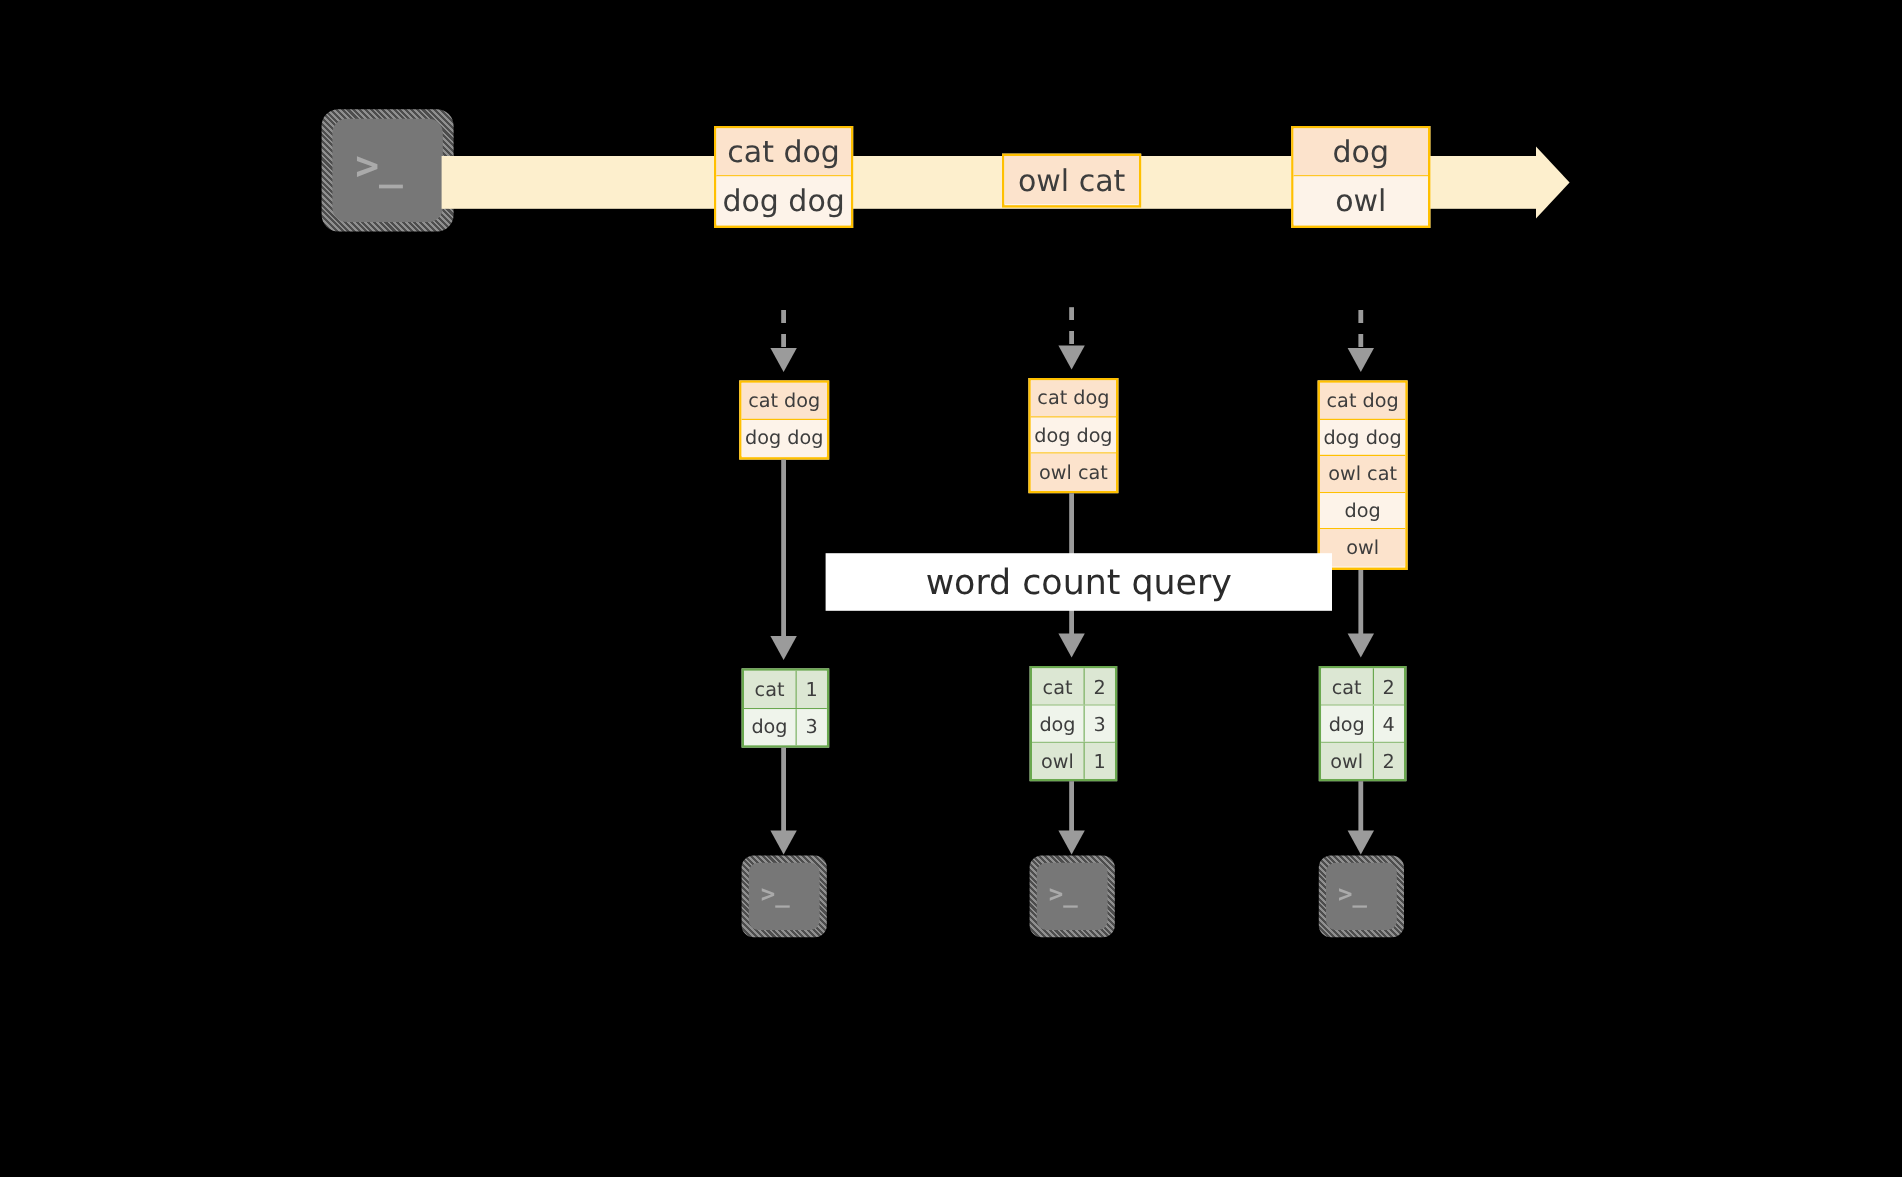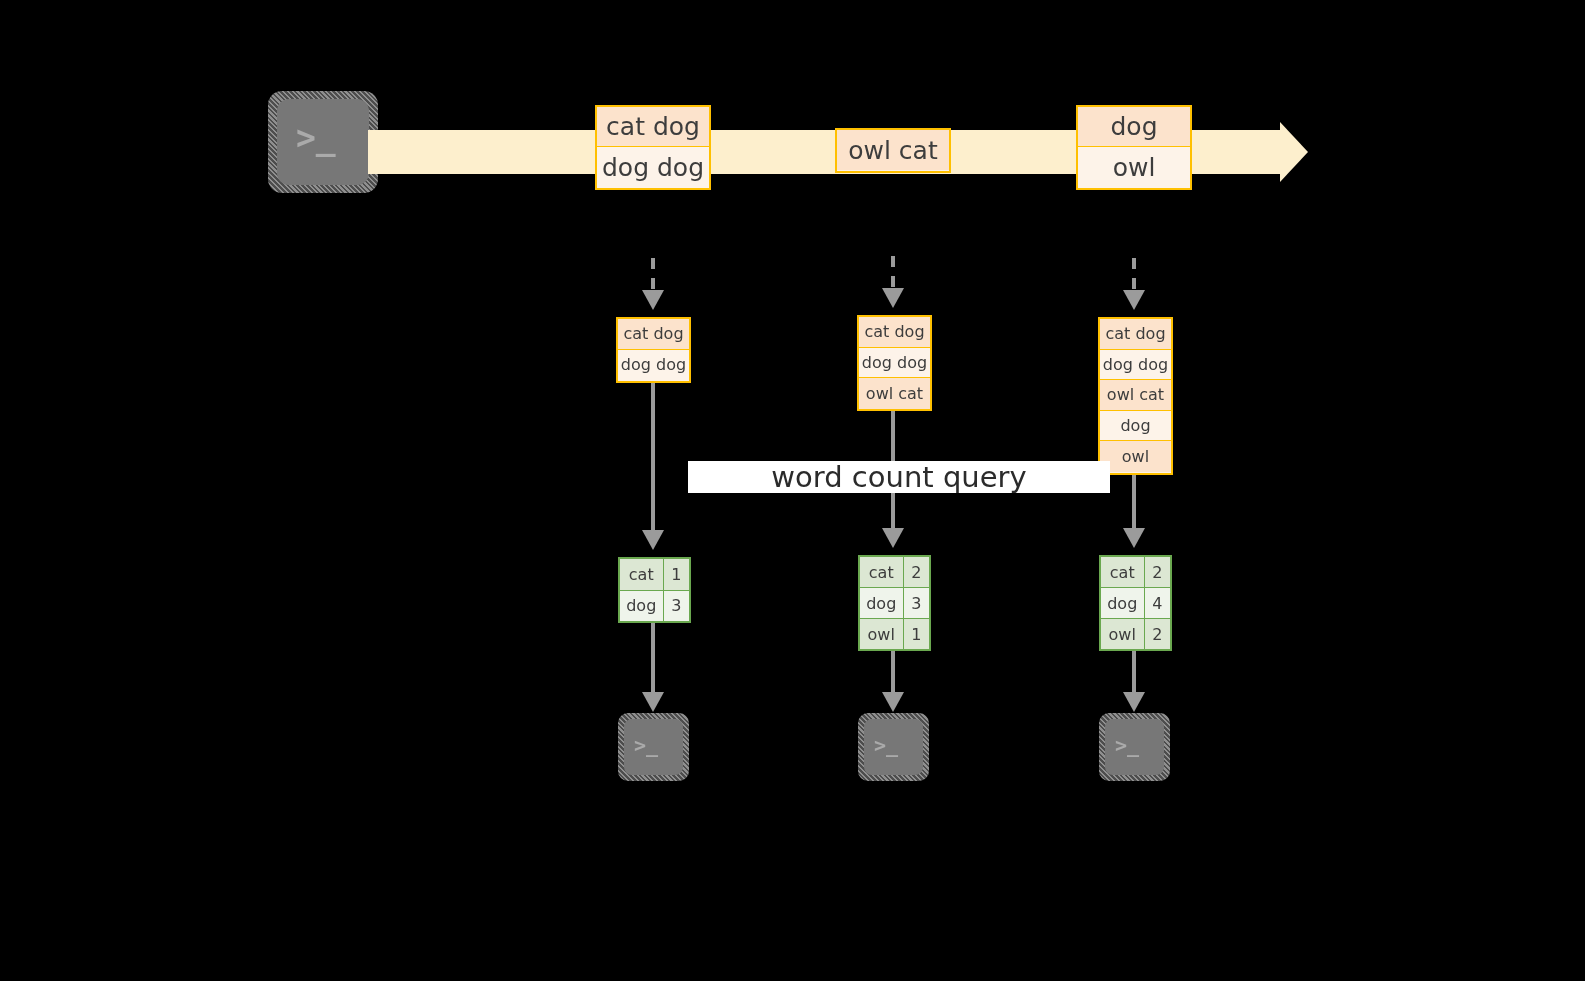--- a/index.html
+++ b/index.html
@@ -274,15 +274,15 @@
 
   <div class="vline" style="left:1132px; top:651px; height:44px;"></div>
   <div class="vhead" style="left:1123px; top:692px;"></div>
 
   <div class="term" style="left:1099px; top:713px; width:71px; height:68px;">
     <div class="hatch" style="border-radius:10px;"></div>
     <div class="face" style="left:6px; top:6px; right:6px; bottom:6px; border-radius:8px;"></div>
     <div class="glyph" style="left:16px; top:22px; font-size:20px;">&gt;_</div>
   </div>
 
-  <div class="qlabel" style="left:688px; top:461px; width:422px; height:32px;">word count query</div>
+  <div class="qlabel" style="left:688px; top:461px; width:422px; height:48px;">word count query</div>
 
 </div>
 
 </body></html>

